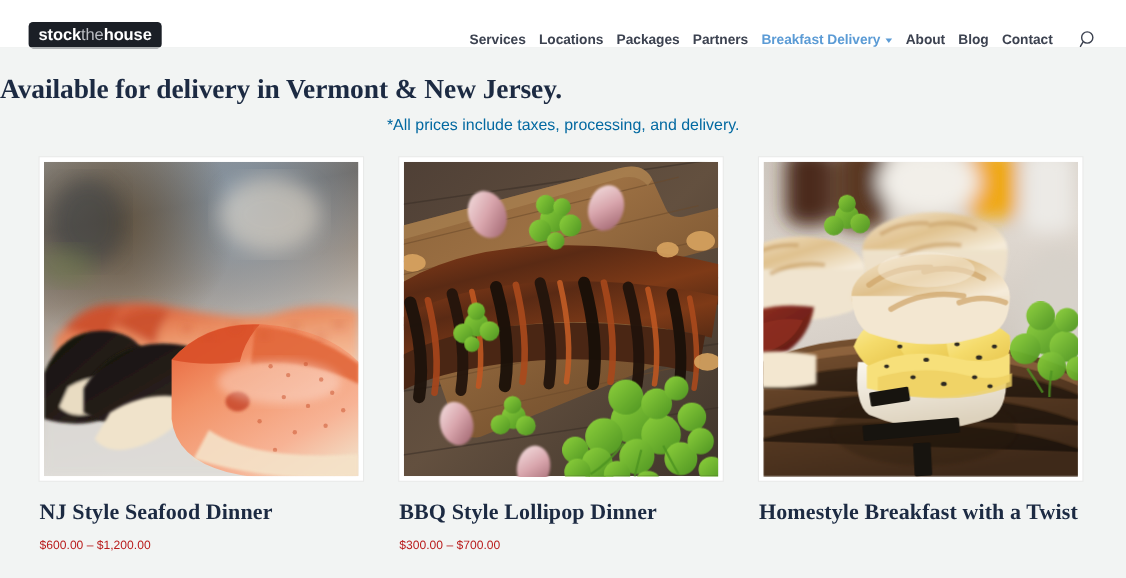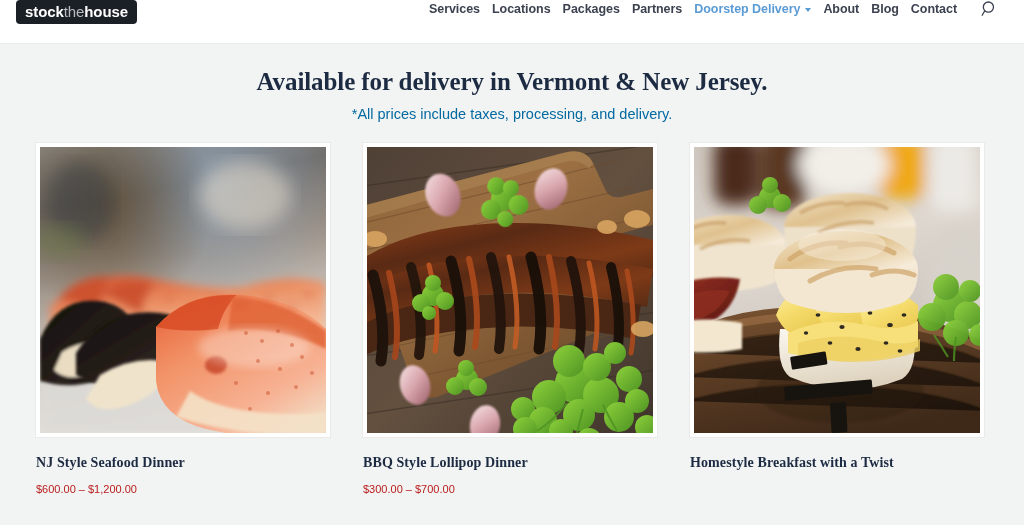--- a/index.html
+++ b/index.html
@@ -14,22 +14,22 @@
     background: #f2f4f3;
     font-family: "Liberation Sans", sans-serif;
     -webkit-font-smoothing: antialiased;
   }
 
   
   .site-header {
     height: 44px;
     background: #ffffff;
     display: flex;
-    align-items: flex-start;
-    padding: 0 26px 0 16px;
+    align-items: flex-end;
+    padding: 0 26px 0 26px;
     position: relative;
   }
   .site-header::after {
     content: "";
     position: absolute;
     left: 0; right: 0; bottom: 0;
     height: 1px;
     background: #eceeed;
   }
 
@@ -76,21 +76,20 @@
     display: inline-flex;
     align-items: center;
     cursor: pointer;
   }
   .search-btn svg { display: block; }
 
   
   .main { padding-top: 24px; }
 
   .page-title {
-    text-align: center;
     font-family: "Liberation Serif", "DejaVu Serif", serif;
     font-weight: 700;
     font-size: 25px;
     color: #1c2a42;
     letter-spacing: -0.1px;
   }
   .page-subtitle {
     text-align: center;
     margin-top: 10px;
     font-size: 14.5px;
@@ -121,21 +120,21 @@
     height: 100%;
     overflow: hidden;
     position: relative;
   }
   .thumb svg { display: block; width: 100%; height: 100%; }
 
   .card-title {
     margin-top: 18px;
     font-family: "Liberation Serif", "DejaVu Serif", serif;
     font-weight: 700;
-    font-size: 14px;
+    font-size: 20px;
     color: #1c2a42;
     letter-spacing: 0.1px;
   }
   .card-price {
     margin-top: 12px;
     font-size: 11px;
     color: #b91c1c;
     font-weight: 400;
   }
 </style>
@@ -149,21 +148,21 @@
       <span class="logo-the">the</span>
       <span class="logo-house">house</span>
   </div>
 
   <nav class="nav">
     <span class="nav-item">Services</span>
     <span class="nav-item">Locations</span>
     <span class="nav-item">Packages</span>
     <span class="nav-item">Partners</span>
     <span class="nav-item active">
-      <span>Doorstep Delivery</span>
+      <span>Breakfast Delivery</span>
       <i class="chev"></i>
     </span>
     <span class="nav-item">About</span>
     <span class="nav-item">Blog</span>
     <span class="nav-item">Contact</span>
 
     <span class="search-btn">
       <svg width="17" height="17" viewBox="0 0 17 17" fill="none">
         <circle cx="7.4" cy="7.1" r="5.1" stroke="#3c4250" stroke-width="1.3"></circle>
         <line x1="3.5" y1="11.2" x2="1.2" y2="15.2" stroke="#3c4250" stroke-width="1.3" stroke-linecap="round"></line>

